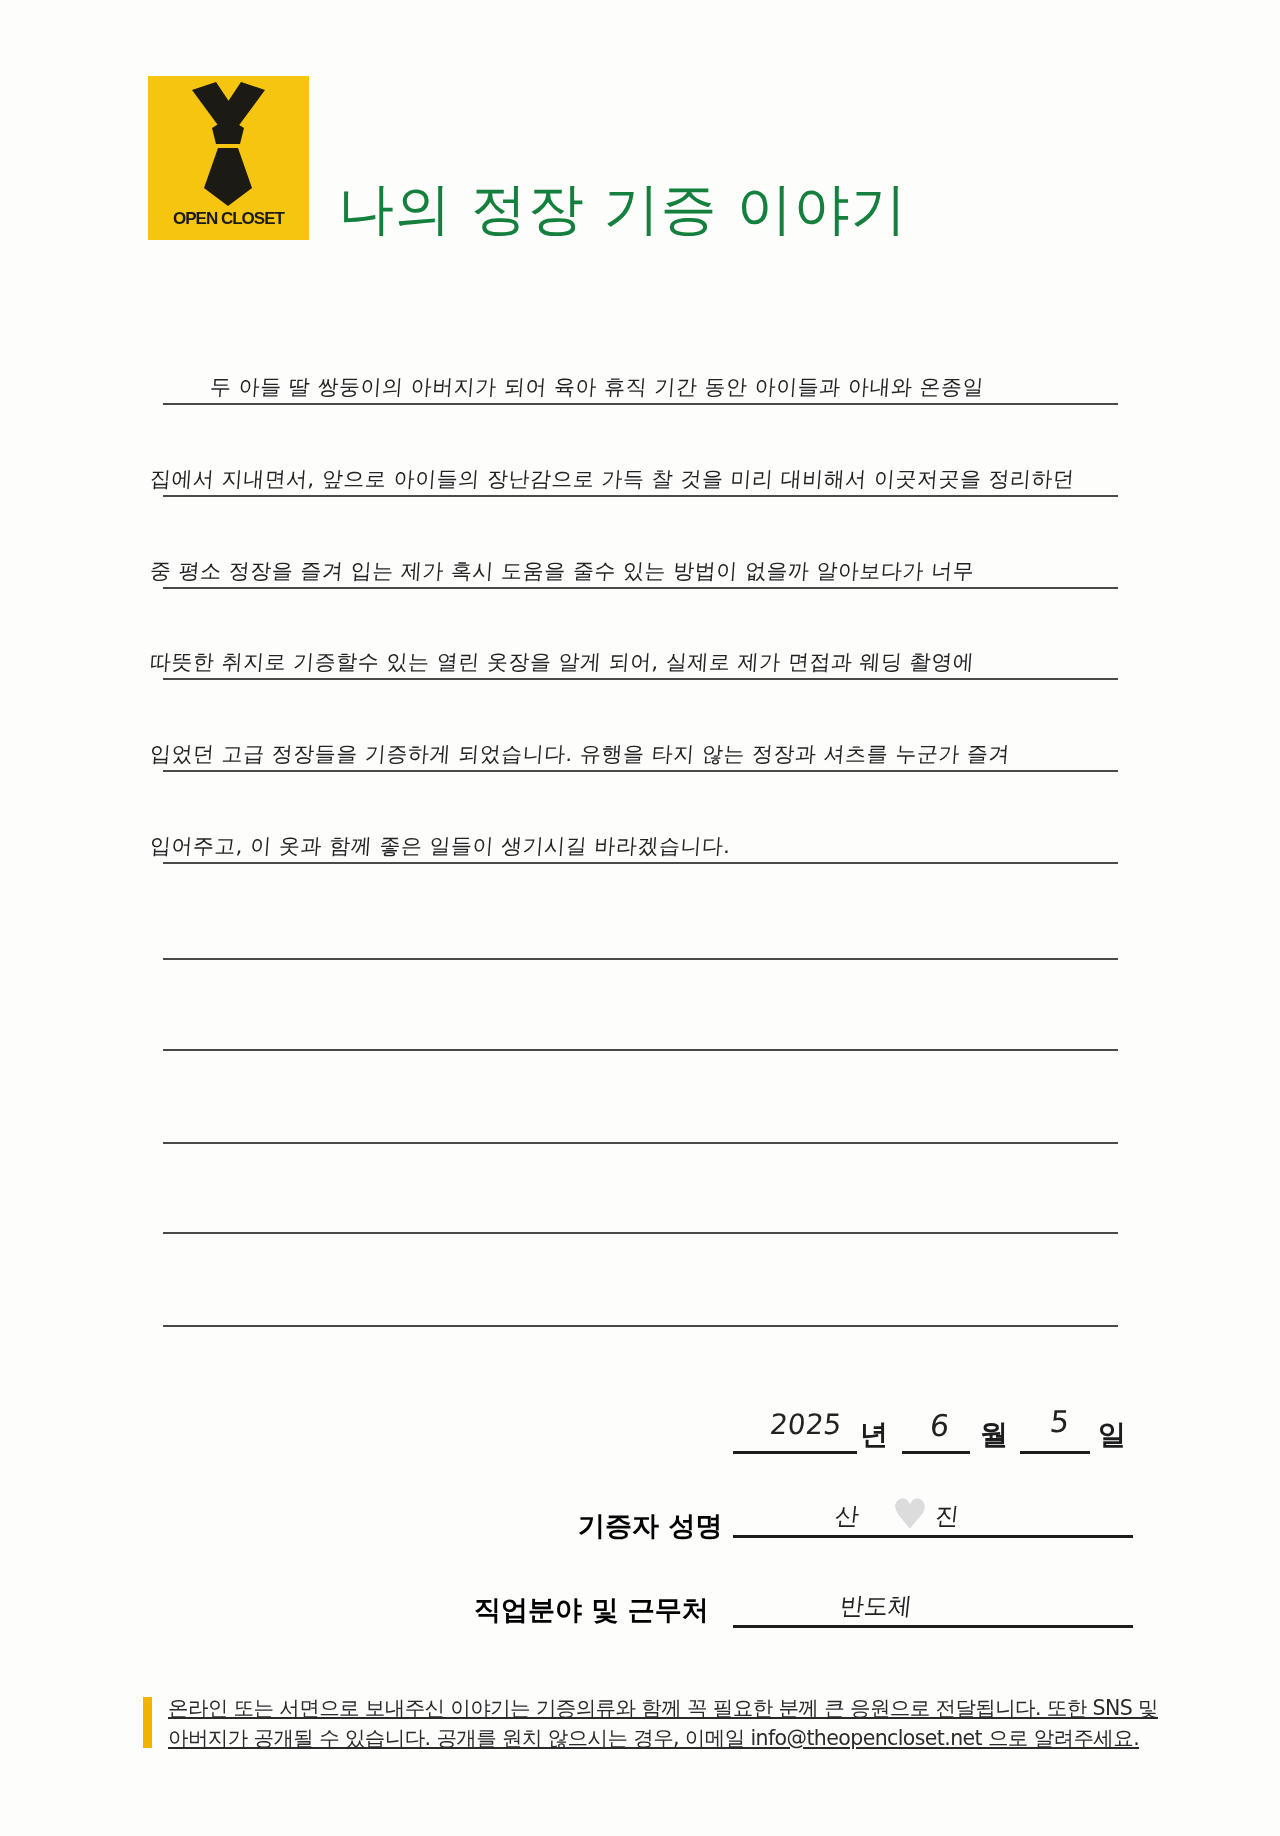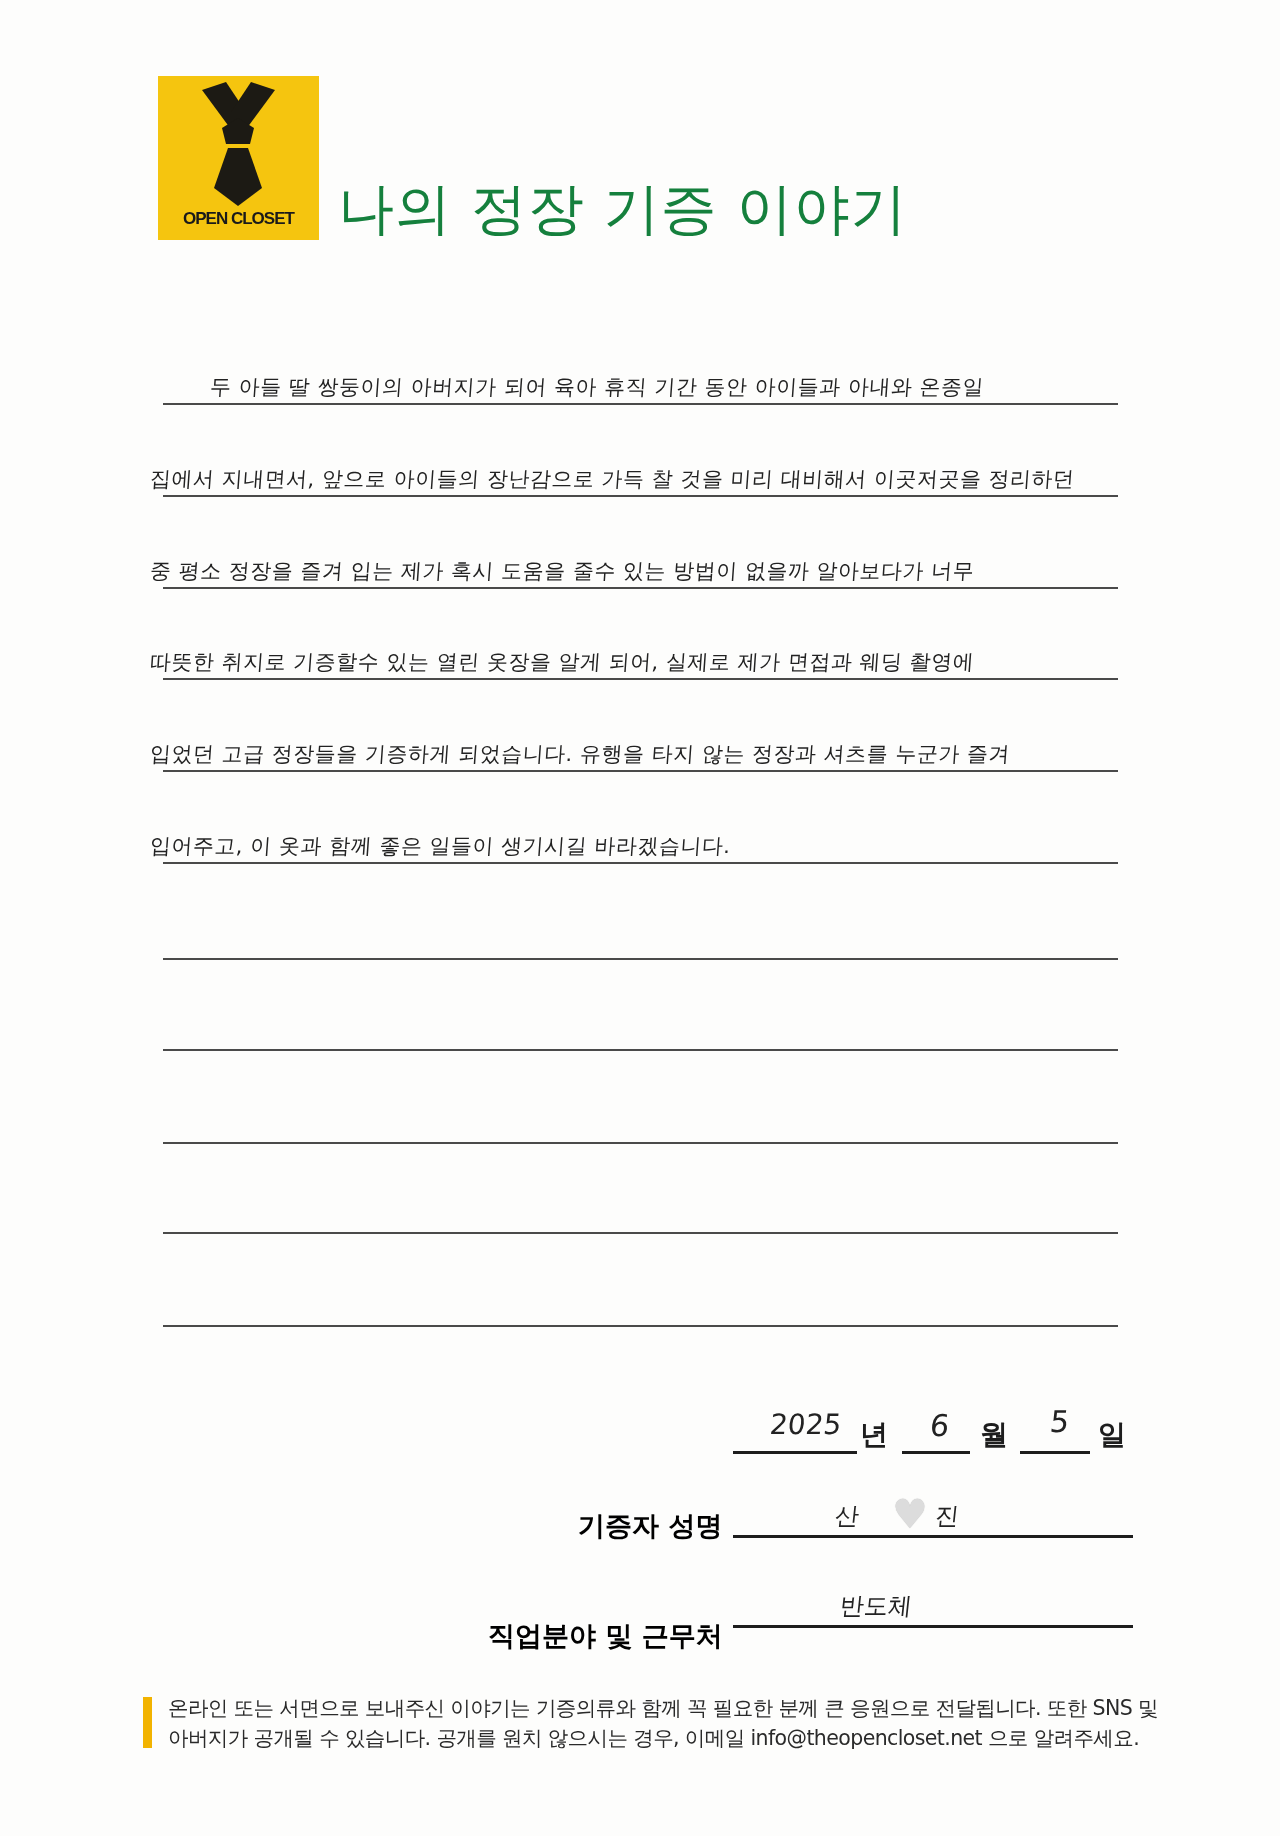--- a/index.html
+++ b/index.html
@@ -3,21 +3,21 @@
 <meta charset="utf-8">
 <style>
   html, body { margin:0; padding:0; }
   body {
     width:1280px; height:1836px; position:relative; overflow:hidden;
     background:#fdfdfc;
     font-family:"DejaVu Sans", sans-serif;
     color:#1a1a1a;
   }
   .logo {
-    position:absolute; left:158px; top:76px; width:161px; height:164px;
+    position:absolute; left:148px; top:76px; width:161px; height:164px;
     background:#f5c50f;
   }
   .logo svg { position:absolute; left:0; top:0; }
   .logo-text {
     position:absolute; left:0; right:0; top:133px; text-align:center;
     font-family:"Liberation Sans", sans-serif; font-weight:bold;
     font-size:17px; letter-spacing:-1px; color:#1a1a1a;
   }
   .title {
     position:absolute; left:338px; top:172px;
@@ -43,21 +43,21 @@
   .hw-field {
     position:absolute; white-space:nowrap; font-size:24px; color:#222;
     transform:skewX(-6deg);
   }
   .heart {
     position:absolute; font-size:40px; line-height:1; color:#dcdcdc;
     text-shadow:0 0 1px #bbb;
   }
   .footer-bar { position:absolute; left:143px; top:1697px; width:9px; height:51px; background:#f2b300; }
   .footer-line {
-    position:absolute; left:168px; white-space:nowrap; font-size:20.5px; color:#2a2a2a; letter-spacing:-0.6px;
+    position:absolute; left:168px; white-space:nowrap; font-size:20.5px; color:#2a2a2a; letter-spacing:-0.6px;text-decoration:underline;
   }
 </style>
 </head>
 <body>
 
 <div class="logo">
   <svg width="161" height="164" viewBox="0 0 161 164">
 
     <polygon points="44,14 68,6 88,36 72,52" fill="#1c1a14"></polygon>
 
@@ -113,20 +113,20 @@
 
 <div>
   <div class="label" style="left:578px; top:1508px;">기증자 성명</div>
   <div class="sig-rule" style="left:733px; top:1535px; width:400px;"></div>
   <div class="hw-field" style="left:835px; top:1500px;">산</div>
   <div class="heart" style="left:892px; top:1494px;">♥</div>
   <div class="hw-field" style="left:935px; top:1500px;">진</div>
 </div>
 
 <div>
-  <div class="label" style="left:488px; top:1592px;margin-top:26px;">직업분야 및 근무처</div>
+  <div class="label" style="left:474px; top:1592px;">직업분야 및 근무처</div>
   <div class="sig-rule" style="left:733px; top:1625px; width:400px;"></div>
   <div class="hw-field" style="left:840px; top:1590px;">반도체</div>
 </div>
 
 <div class="footer-bar"></div>
 <div class="footer-line" style="top:1694px;">온라인 또는 서면으로 보내주신 이야기는 기증의류와 함께 꼭 필요한 분께 큰 응원으로 전달됩니다. 또한 SNS 및</div>
 <div class="footer-line" style="top:1724px;">아버지가 공개될 수 있습니다. 공개를 원치 않으시는 경우, 이메일 info@theopencloset.net 으로 알려주세요.</div>
 
 </body></html>

